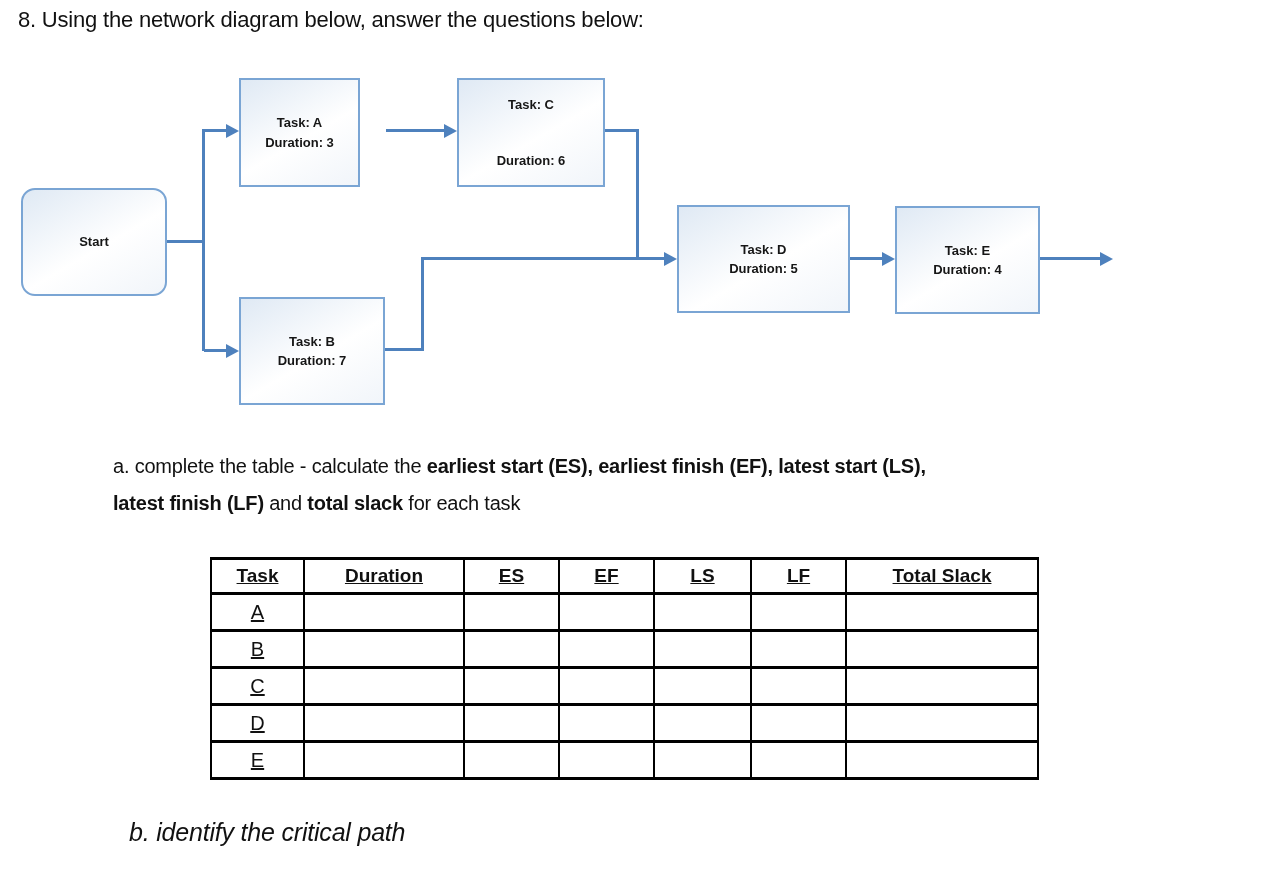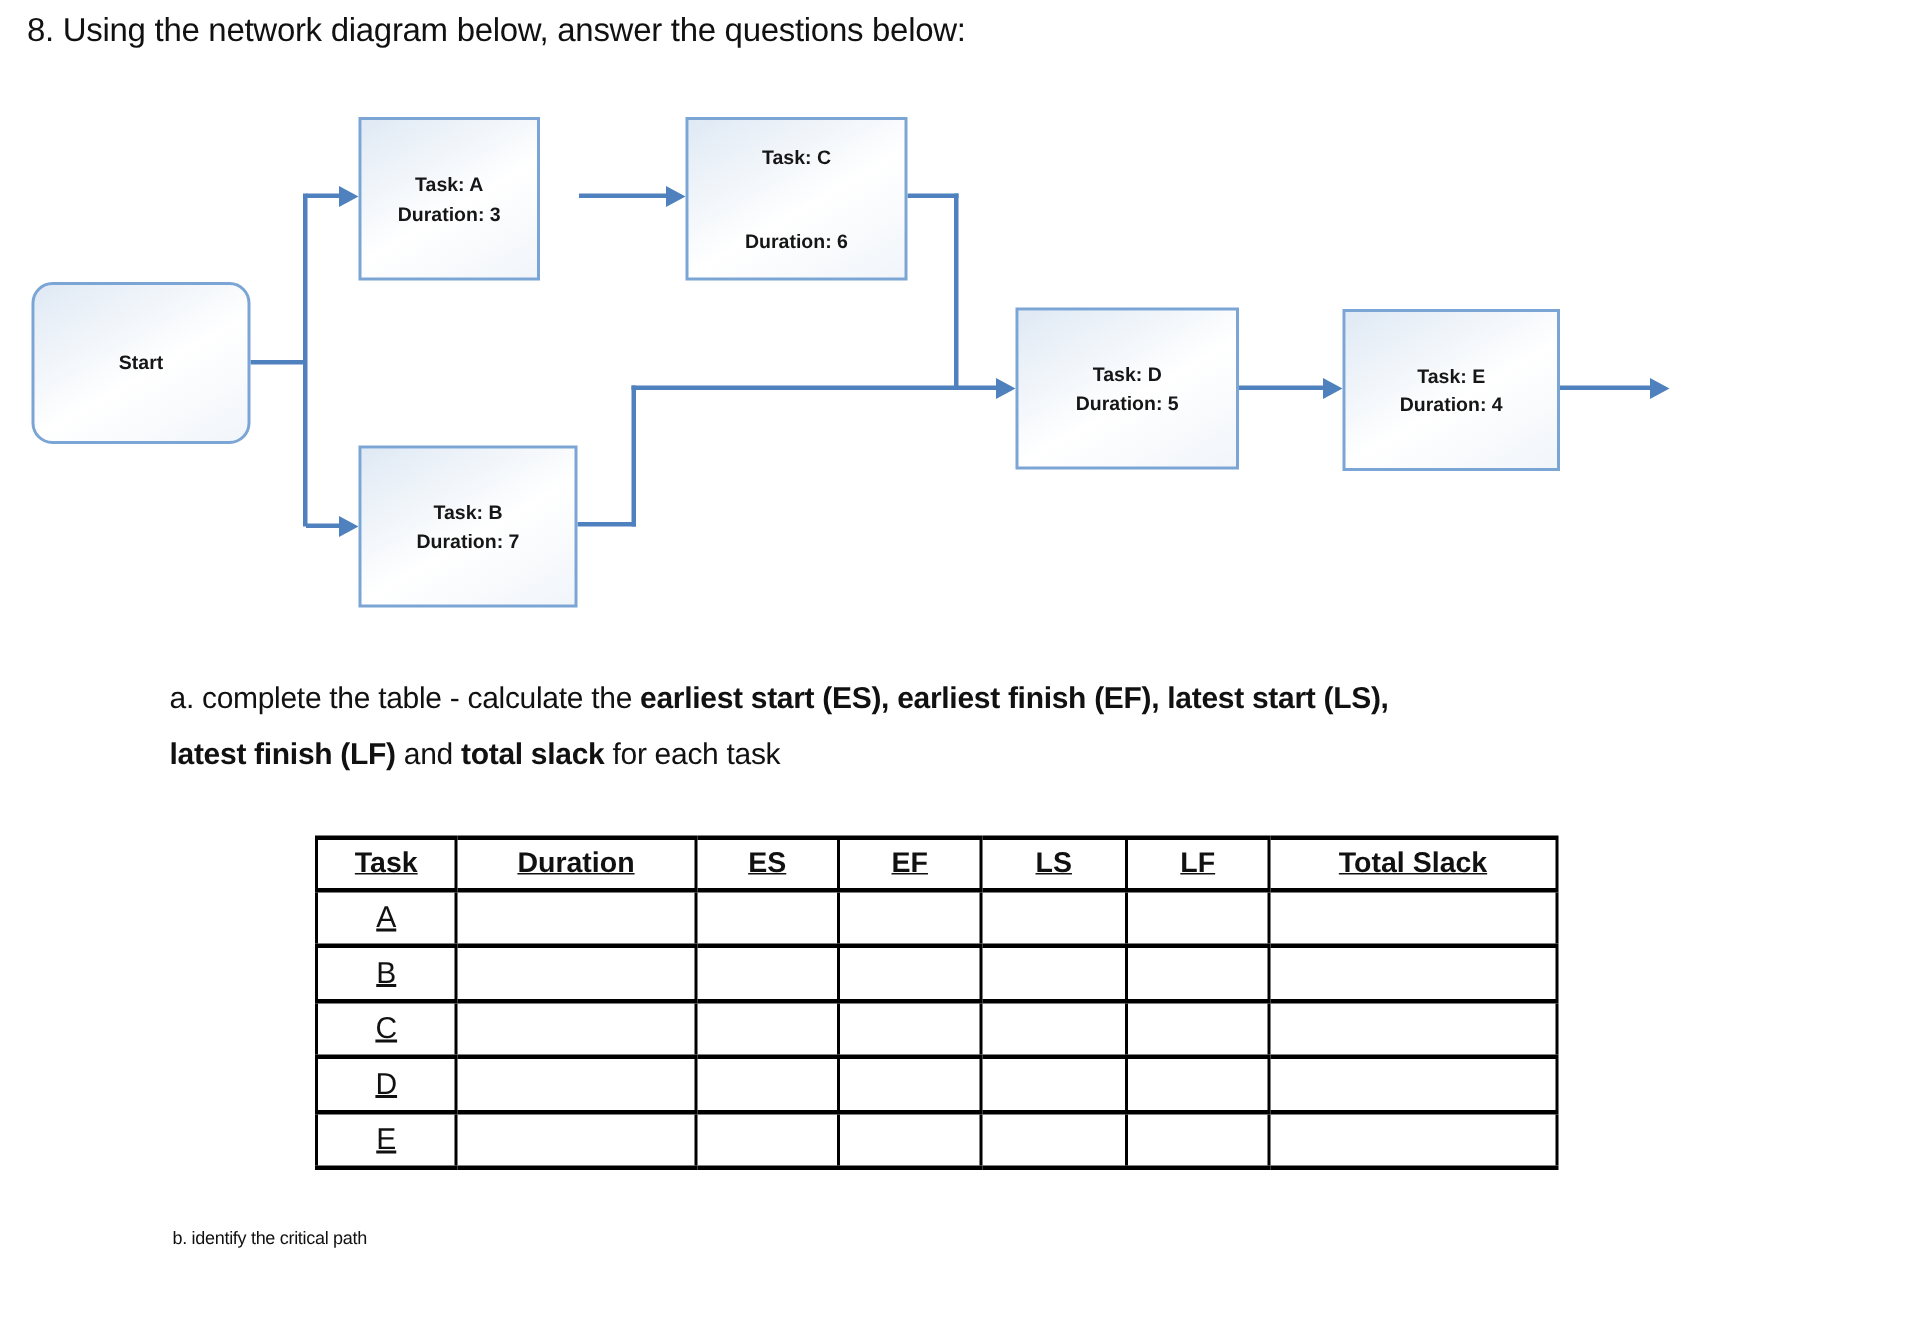--- a/index.html
+++ b/index.html
@@ -30,21 +30,21 @@
     position:absolute;width:0;height:0;
     border-top:7px solid transparent;border-bottom:7px solid transparent;
     border-left:13px solid var(--connector);
   }
   
   .q-a{
     position:absolute;left:113px;top:448px;width:1160px;
     font-size:20px;line-height:37px;letter-spacing:-0.2px;
   }
   .q-b{
-    position:absolute;left:115px;top:818px;font-size:12px;letter-spacing:-0.2px;
+    position:absolute;left:129px;top:818px;font-size:25px;letter-spacing:-0.2px;font-style:italic;
   }
   
   table.task-table{
     position:absolute;left:210px;top:557px;border-collapse:collapse;table-layout:fixed;text-decoration:underline;
   }
   table.task-table th,table.task-table td{
     border:2px solid #000;border-top-width:3px;border-bottom-width:3px;
     text-align:center;vertical-align:middle;padding:0;
   }
   table.task-table th{font-size:19px;font-weight:bold;}
@@ -91,21 +91,21 @@
     <span>Duration: 3</span>
   </div>
   <div class="node" style="left:457px;top:78px;width:148px;height:109px;gap:36px;">
     <span>Task: C</span>
     <span>Duration: 6</span>
   </div>
   <div class="node" style="left:239px;top:297px;width:146px;height:108px;">
     <span>Task: B</span>
     <span>Duration: 7</span>
   </div>
-  <div class="node" style="left:677px;top:205px;width:149px;height:108px;text-align:center;">
+  <div class="node" style="left:677px;top:205px;width:173px;height:108px;text-align:center;">
     <span>Task: D</span>
     <span>Duration: 5</span>
   </div>
   <div class="node" style="left:895px;top:206px;width:145px;height:108px;">
     <span>Task: E</span>
     <span>Duration: 4</span>
   </div>
 </div>
 
 <p class="q-a"><span>a. complete the table - calculate the </span><span style="font-weight: 700;">earliest start (ES), earliest finish (EF), latest start (LS),</span><br><span style="font-weight: 700;">latest finish (LF)</span><span> and </span><span style="font-weight: 700;">total slack</span><span> for each task</span></p>

